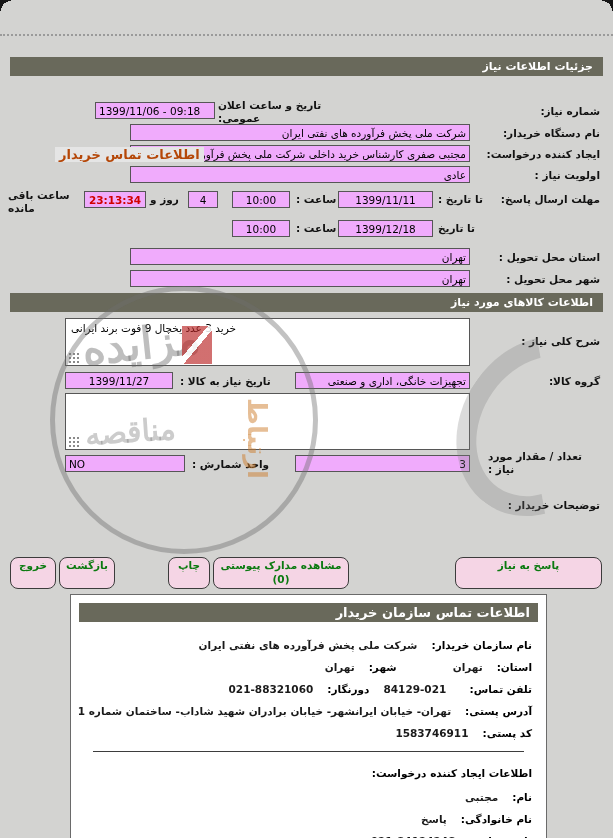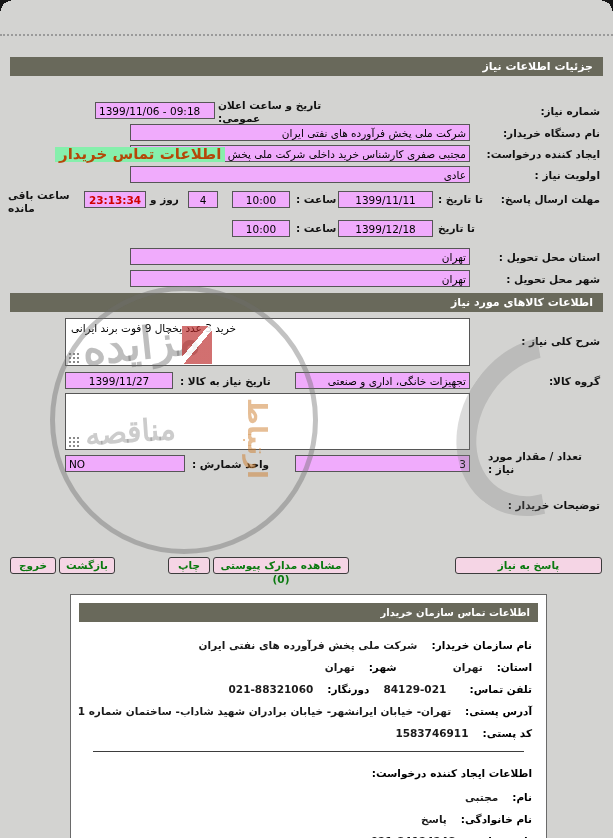--- a/index.html
+++ b/index.html
@@ -11,24 +11,24 @@
   .dotline{position:absolute;left:0;top:34px;width:100%;border-top:2px dotted #9a9a9a}
   .hbar{position:absolute;height:19px;background:#69695b;color:#fff;font-size:11px;font-weight:bold;line-height:19px;padding:0 10px;text-align:right;z-index:2}
   .lbl{position:absolute;font-size:10.5px;font-weight:bold;color:#111;white-space:nowrap;line-height:13px;z-index:2}
   .lbl.wrap{white-space:normal;text-align:left}
   .box{position:absolute;height:17px;background:#f0abfc;border:1px solid #565656;font-size:10.5px;line-height:14px;padding:1px 3px;color:#000;overflow:hidden;white-space:nowrap;text-align:right;z-index:2}
   .box.ltr{direction:ltr;text-align:left}
   .box.ctr{direction:ltr;text-align:center}
   .red{color:#d10000;font-weight:bold}
   .tarea{position:absolute;background:#fff;border:1px solid #565656;font-size:10.5px;line-height:14px;padding:2px 5px;color:#000;overflow:hidden;text-align:left;z-index:2}
   .grip{position:absolute;left:2px;bottom:2px;width:11px;height:11px;background:radial-gradient(circle,#8a8a8a 1px,transparent 1.4px);background-size:4px 4px}
-  .link{position:absolute;background:#86efac;color:#b54708;font-size:15px;font-weight:bold;padding:1px 4px;line-height:13px;white-space:nowrap;cursor:pointer;z-index:2}
-  .btn{position:absolute;top:557px;height:17px;background:#f5d5e5;border:1px solid #3c3c3c;border-radius:3px;color:#0b7a10;font-size:10.5px;font-weight:bold;line-height:14px;text-align:center;cursor:pointer;z-index:7}
+  .link{position:absolute;background:#e5e5e5;color:#b54708;font-size:13px;font-weight:bold;padding:1px 4px;line-height:13px;white-space:nowrap;cursor:pointer;z-index:2}
+  .btn{position:absolute;top:557px;height:32px;background:#f5d5e5;border:1px solid #3c3c3c;border-radius:8px;color:#0b7a10;font-size:10.5px;font-weight:bold;line-height:14px;text-align:center;cursor:pointer;z-index:7}
   .panel{position:absolute;left:70px;top:594px;width:477px;height:262px;background:#fff;border:1px solid #6a6a6a;z-index:8}
-  .pbar{position:absolute;left:8px;right:8px;top:8px;height:19px;background:#69695b;color:#fff;font-size:10px;font-weight:bold;line-height:19px;padding:0 8px;text-align:right}
+  .pbar{position:absolute;left:8px;right:8px;top:8px;height:19px;background:#69695b;color:#fff;font-size:13px;font-weight:bold;line-height:19px;padding:0 8px;text-align:right}
   .prow{position:absolute;right:14px;left:10px;display:flex;direction:rtl;gap:14px;font-size:10.5px;align-items:baseline}
   .plbl{font-weight:bold;white-space:nowrap;color:#000}
   .pval{font-weight:bold;white-space:nowrap;color:#1a1a1a}
   .pval.vw{width:72px}
   .pval.ltr{direction:ltr}
   .hline{position:absolute;left:22px;right:22px;border-top:1px solid #3d3d3d}
   .wm{position:absolute;left:30px;top:276px;width:578px;height:298px;pointer-events:none;z-index:6}
   .wm-circle{position:absolute;left:20px;top:10px;width:268px;height:268px;border:5px solid rgba(110,110,110,.42);border-radius:50%}
   .wm-t1{position:absolute;left:52px;top:42px;font-size:44px;font-weight:bold;color:rgba(100,100,100,.42);transform:rotate(-6deg);font-family:"DejaVu Serif","Liberation Serif",serif}
   .wm-t3{position:absolute;left:55px;top:138px;font-size:30px;font-weight:bold;color:rgba(110,110,110,.35);transform:rotate(-4deg);font-family:"DejaVu Serif","Liberation Serif",serif}

